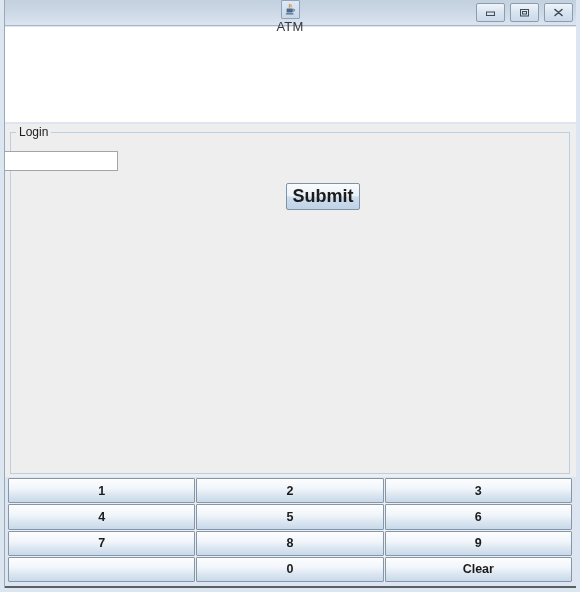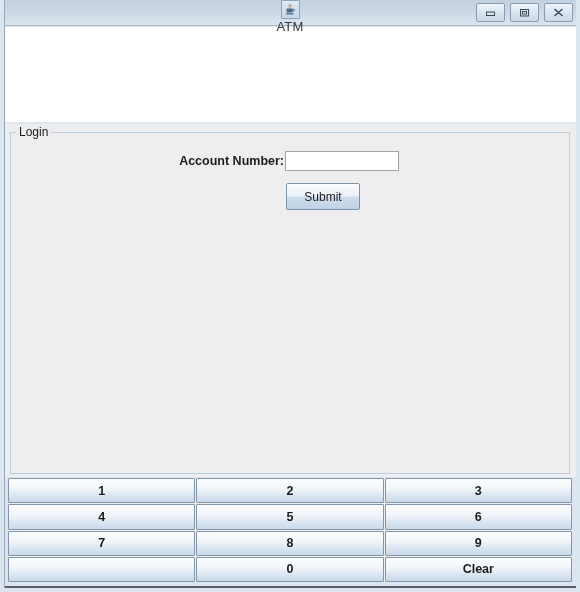--- a/index.html
+++ b/index.html
@@ -179,22 +179,22 @@
   }
   .submit-spacer { width: 282px; flex: 0 0 auto; }
   .submit-btn {
     width: 74px;
     height: 27px;
     box-sizing: border-box;
     border: 1px solid #7f93a8;
     border-radius: 2px;
     background: linear-gradient(to bottom, #fbfcfe 0%, #eaf1f8 48%, #cedeed 52%, #bfd2e6 100%);
     font-family: "Liberation Sans", sans-serif;
-    font-size: 12px;
-    font-weight: normal;
+    font-size: 18px;
+    font-weight: bold;
     color: #1c1c1c;
     cursor: default;
     padding: 0;
   }
 
   
   .keypad {
     position: absolute;
     left: 4px;
     right: 4px;
@@ -264,21 +264,20 @@
   <div class="display">
     <div class="display-text"></div>
   </div>
 
   <div class="login-panel">
     <div class="login-border"></div>
     <div class="login-legend">Login</div>
 
     <div class="form">
       <div class="form-row">
-        <div class="form-label">Account Number:</div>
         <input class="text-field" type="text" value="" style="">
       </div>
 
 
       <div class="submit-row">
         <div class="submit-spacer"></div>
         <button class="submit-btn">Submit</button>
       </div>
     </div>
   </div>

